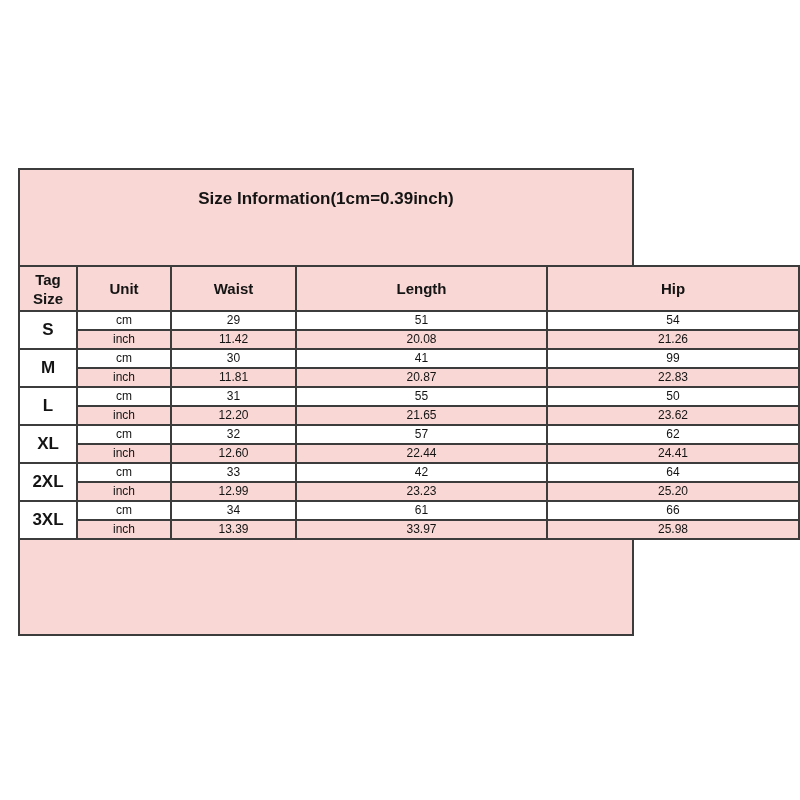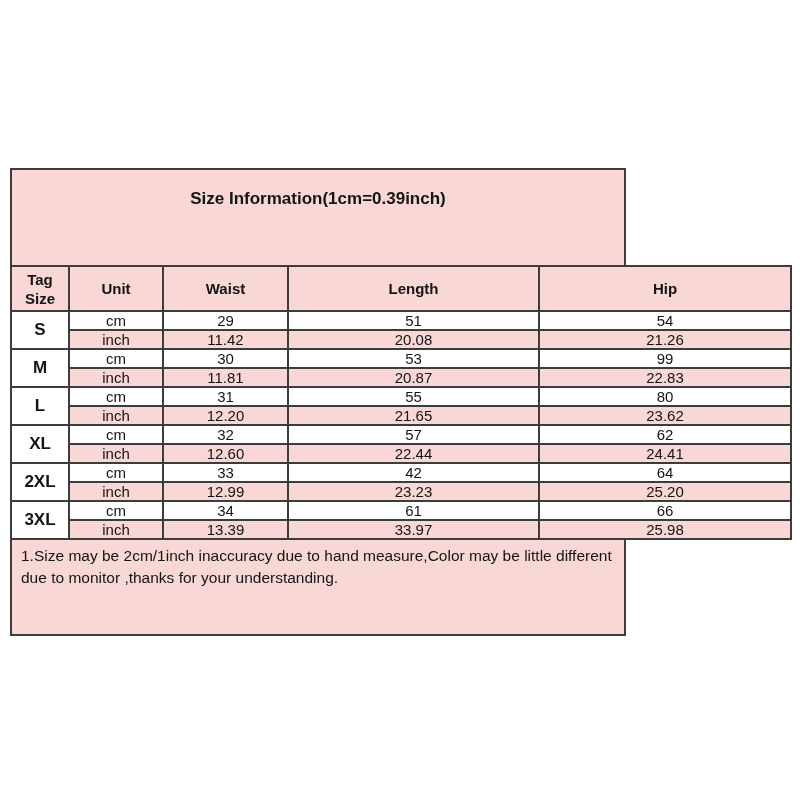--- a/index.html
+++ b/index.html
@@ -12,21 +12,21 @@
   body{
     width:800px;height:800px;
     background:#ffffff;
     font-family:"Liberation Sans", sans-serif;
     color:var(--text);
     position:relative;
     overflow:hidden;
   }
   .sheet{
     position:absolute;
-    left:10px;top:168px;
+    left:18px;top:168px;
     width:616px;
   }
   
   .title-box{
     background:var(--pink);
     border:2px solid var(--border);
     height:99px;
     display:flex;
     flex-direction:column;
     align-items:center;
@@ -59,21 +59,21 @@
   }
   table.size-table thead th{
     background:var(--pink);
     font-weight:bold;
     font-size:15px;
     line-height:19px;
     height:45px;
   }
   table.size-table tbody tr{height:18px;}
   table.size-table tbody td{
-    font-size:15px;
+    font-size:12px;
     line-height:17px;
     background:#ffffff;
   }
   table.size-table tbody tr.row-inch td{background:var(--pink);}
   table.size-table tbody th.tag{
     background:#ffffff;
     font-weight:bold;
     font-size:17px;
   }
   
@@ -128,36 +128,36 @@
         <td class="unit">inch</td>
         <td>11.42</td>
         <td>20.08</td>
         <td>21.26</td>
       </tr>
 
       <tr class="row-cm">
         <th class="tag" rowspan="2">M</th>
         <td class="unit">cm</td>
         <td>30</td>
-        <td>53</td>
+        <td>41</td>
         <td>99</td>
       </tr>
       <tr class="row-inch">
         <td class="unit">inch</td>
         <td>11.81</td>
         <td>20.87</td>
         <td>22.83</td>
       </tr>
 
       <tr class="row-cm">
         <th class="tag" rowspan="2">L</th>
         <td class="unit">cm</td>
         <td>31</td>
         <td>55</td>
-        <td>80</td>
+        <td>50</td>
       </tr>
       <tr class="row-inch">
         <td class="unit">inch</td>
         <td>12.20</td>
         <td>21.65</td>
         <td>23.62</td>
       </tr>
 
       <tr class="row-cm">
         <th class="tag" rowspan="2">XL</th>
@@ -197,16 +197,15 @@
       <tr class="row-inch">
         <td class="unit">inch</td>
         <td>13.39</td>
         <td>33.97</td>
         <td>25.98</td>
       </tr>
     </tbody>
   </table>
 
   <div class="attention-box">
-    <div class="line">1.Size may be 2cm/1inch inaccuracy due to hand measure,Color may be little different due to monitor ,thanks for your understanding.</div>
   </div>
 
 </div>
 
 </body></html>

